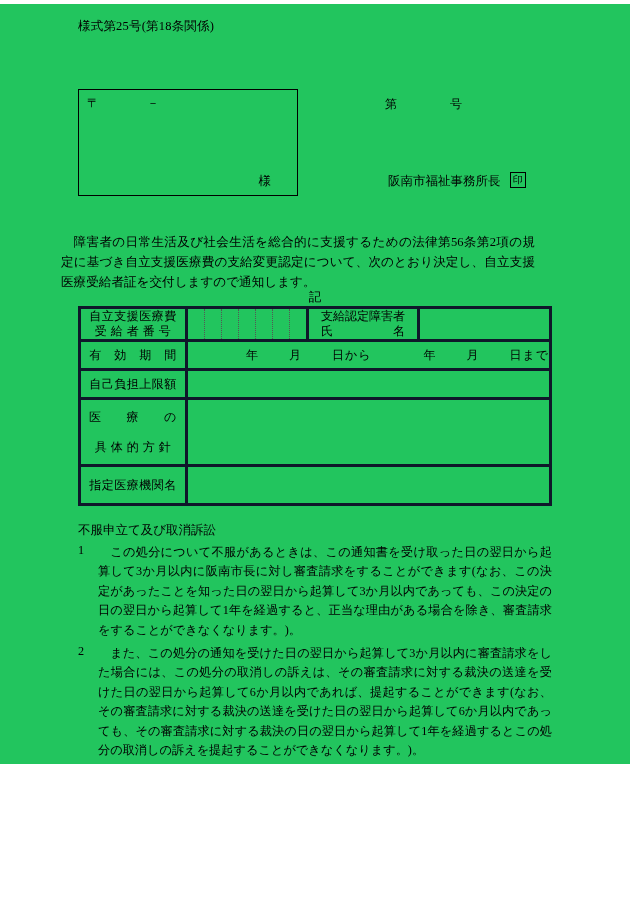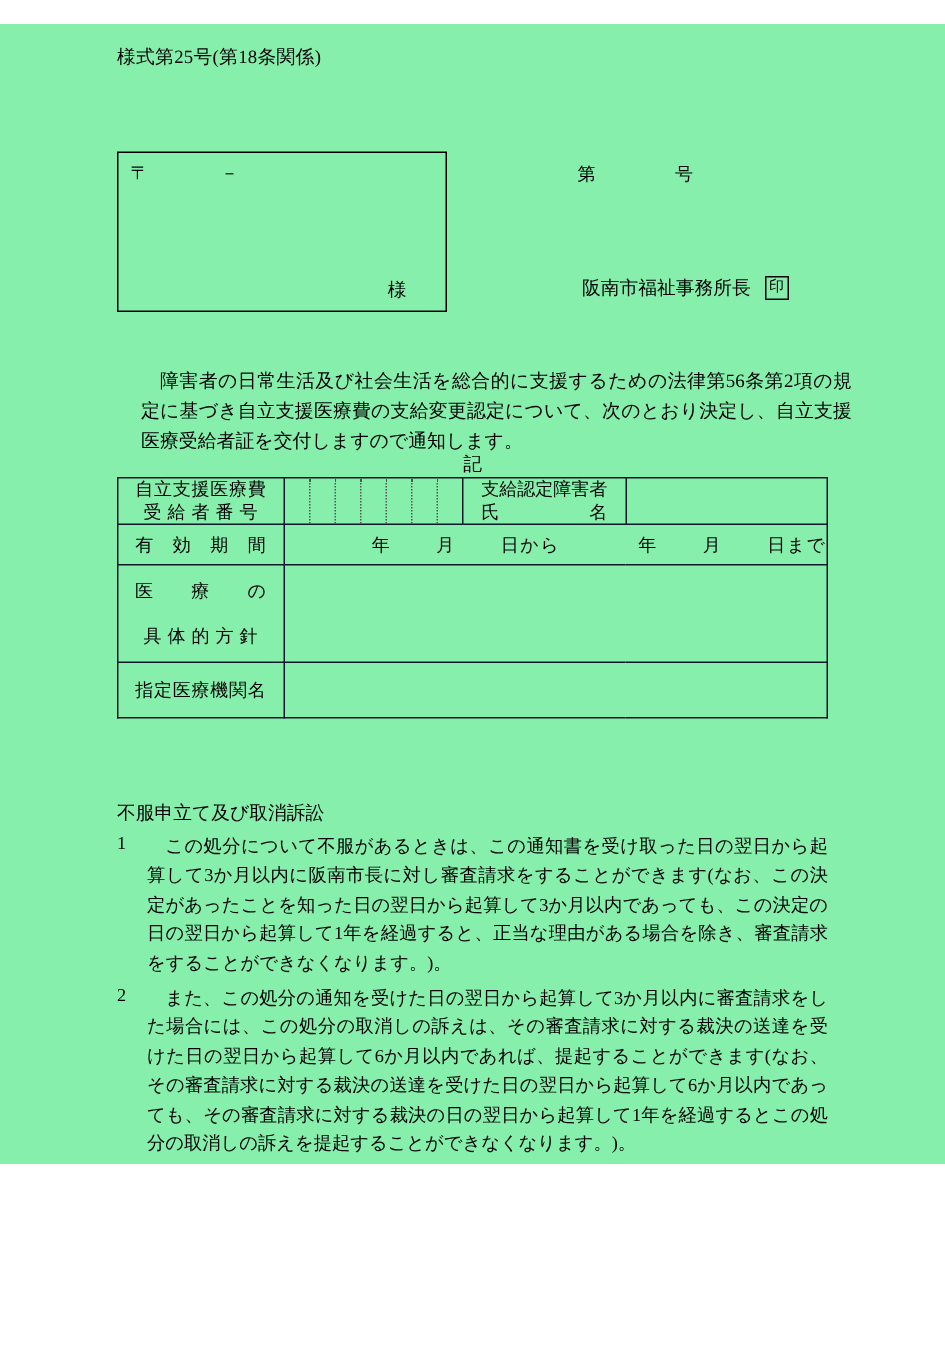--- a/index.html
+++ b/index.html
@@ -8,22 +8,22 @@
     background: #ffffff;
   }
   body {
     font-family: "Liberation Serif", "DejaVu Serif", serif;
     color: #000000;
   }
   #page {
     position: relative;
     width: 630px;
     height: 760px;
-    margin: 16px auto;
-    background: #86efac;
+    margin: 4px auto;
+    background: #22c55e;
     overflow: hidden;
   }
   .form-no {
     position: absolute;
     left: 78px;
     top: 14px;
     font-size: 12.5px;
     letter-spacing: 0.2px;
   }
   .doc-title {
@@ -81,21 +81,21 @@
     display: inline-block;
     border: 1px solid #000;
     font-size: 10px;
     line-height: 12px;
     padding: 1px 2px;
     margin-left: 6px;
     vertical-align: 2px;
   }
   .body-para {
     position: absolute;
-    left: 94px;
+    left: 61px;
     top: 228px;
     width: 474px;
     font-size: 12.6px;
     line-height: 20px;
     text-align: justify;
     text-indent: 1em;
   }
   .ki {
     position: absolute;
     left: 0;
@@ -106,21 +106,21 @@
   }
   table.main {
     position: absolute;
     left: 78px;
     top: 302px;
     width: 474px;
     border-collapse: collapse;
     font-size: 12px;
   }
   table.main td {
-    border: 1px solid #0f172a;
+    border: 3px solid #0f172a;
     padding: 0;
     height: 26px;
     vertical-align: middle;
   }
   td.lbl {
     width: 118px;
     text-align: center;
     letter-spacing: 0.5px;
     white-space: nowrap;
   }
@@ -252,20 +252,24 @@
       </td>
       <td></td>
     </tr>
     <tr>
       <td class="lbl">有　効　期　間</td>
       <td colspan="3">
         <div class="period">
           <span>年</span><span class="g"></span><span>月</span><span class="g"></span><span>日から</span><span style="display:inline-block;width:52px;"></span><span>年</span><span class="g"></span><span>月</span><span class="g"></span><span>日まで</span>
         </div>
       </td>
+    </tr>
+    <tr>
+      <td class="lbl">自己負担上限額</td>
+      <td colspan="3"></td>
     </tr>
     <tr style="height:64px;">
       <td class="lbl tall-label" style="height:64px;">
         <div>医　　療　　の</div>
         <div>具 体 的 方 針</div>
       </td>
       <td colspan="3"></td>
     </tr>
     <tr style="height:36px;">
       <td class="lbl" style="height:36px;">指定医療機関名</td>

